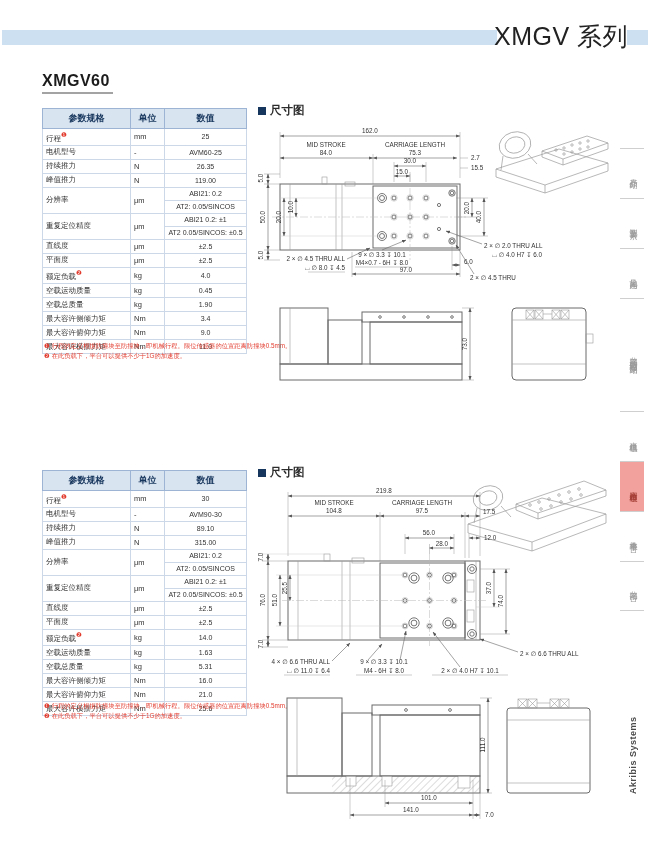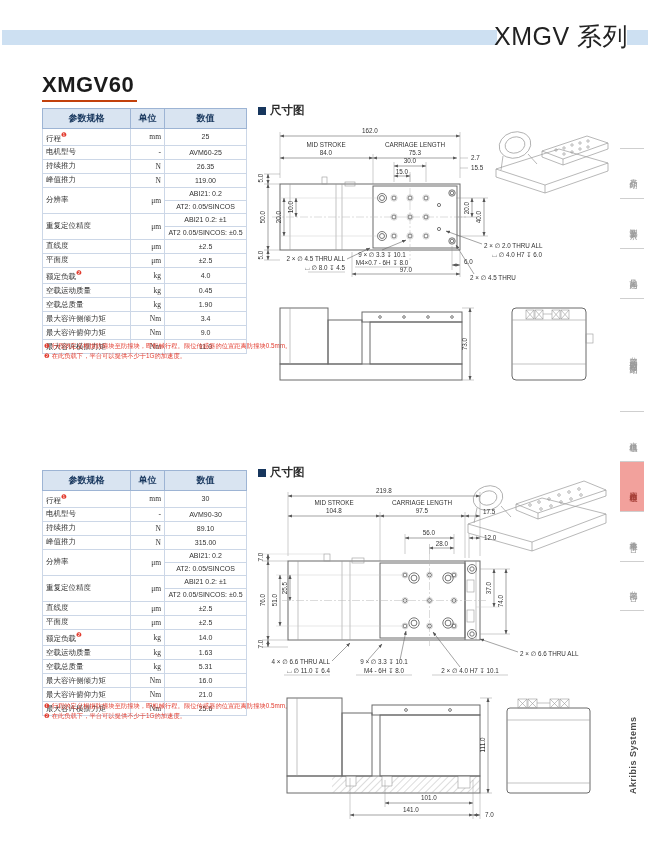--- a/index.html
+++ b/index.html
@@ -7,36 +7,36 @@
         font-family:"Liberation Sans","DejaVu Sans",sans-serif;overflow:hidden;}
 
   
   .hdr-bar{position:absolute;left:2px;top:30px;height:15px;background:#cde0f2;}
   .hdr-bar.main{width:495px;}
   .hdr-bar.tail{left:627px;width:21px;}
   .series-title{position:absolute;left:494px;top:20px;width:132px;font-size:25px;color:#222;
                 font-weight:500;letter-spacing:0.5px;text-align:center;white-space:nowrap;}
 
   
-  .model-title{position:absolute;left:42px;font-size:22px;font-weight:600;color:#1b1b1b;
-               border-bottom:2px solid #c2410c;padding:0 3px 2px 0;letter-spacing:0.5px;}
+  .model-title{position:absolute;left:42px;font-size:16px;font-weight:600;color:#1b1b1b;
+               border-bottom:2px solid #a3a3a3;padding:0 3px 2px 0;letter-spacing:0.5px;}
 
   
   .diagram-label{position:absolute;left:258px;display:flex;align-items:center;font-size:11.5px;
                  font-weight:bold;color:#2b2b2b;}
   .bullet{width:8px;height:8px;background:#17365d;margin-right:4px;display:inline-block;}
 
   
   .spec-table{position:absolute;left:42px;border-collapse:collapse;width:204px;table-layout:fixed;
               font-size:7.5px;color:#333;border:1px solid #7e9cc4;}
   .spec-table th{background:#d9e4f1;color:#17365d;font-size:9px;font-weight:bold;
                  border:1px solid #9db4d4;padding:3px 2px;text-align:center;}
   .spec-table td{border:1px solid #ccd7e7;padding:1.5px 3px;height:9px;}
   .spec-table td.param{text-align:left;}
-  .spec-table td.unit{text-align:right;font-family:Liberation Serif, serif;}
+  .spec-table td.unit{text-align:left;}
   .spec-table td.val{text-align:center;font-size:7px;white-space:nowrap;overflow:hidden;}
   .spec-table col.c1{width:88px;} .spec-table col.c2{width:34px;} .spec-table col.c3{width:82px;}
   sup.note{color:#e23b2e;font-size:6.5px;}
 
   
   .fn{position:absolute;left:44px;font-size:6.3px;color:#e23b2e;line-height:1.55;white-space:nowrap;}
   .fn .fn-mark{margin-right:2px;}
 
   
   .drawing{position:absolute;}

